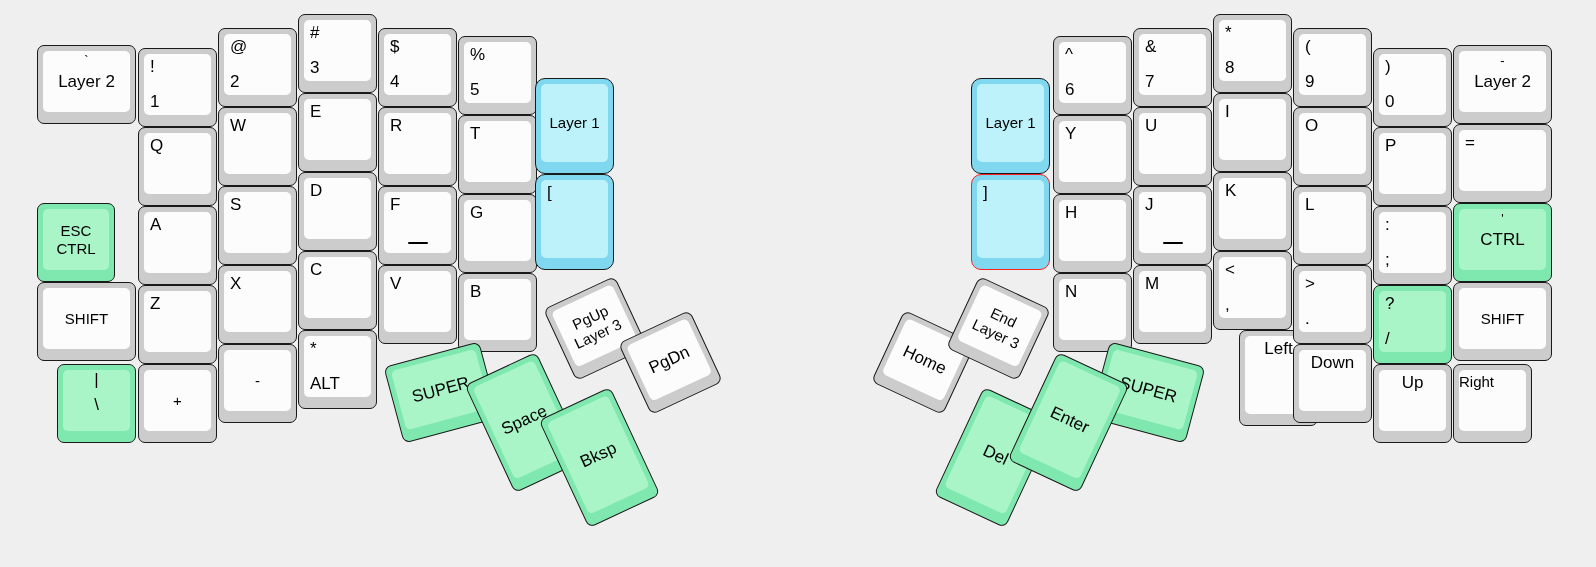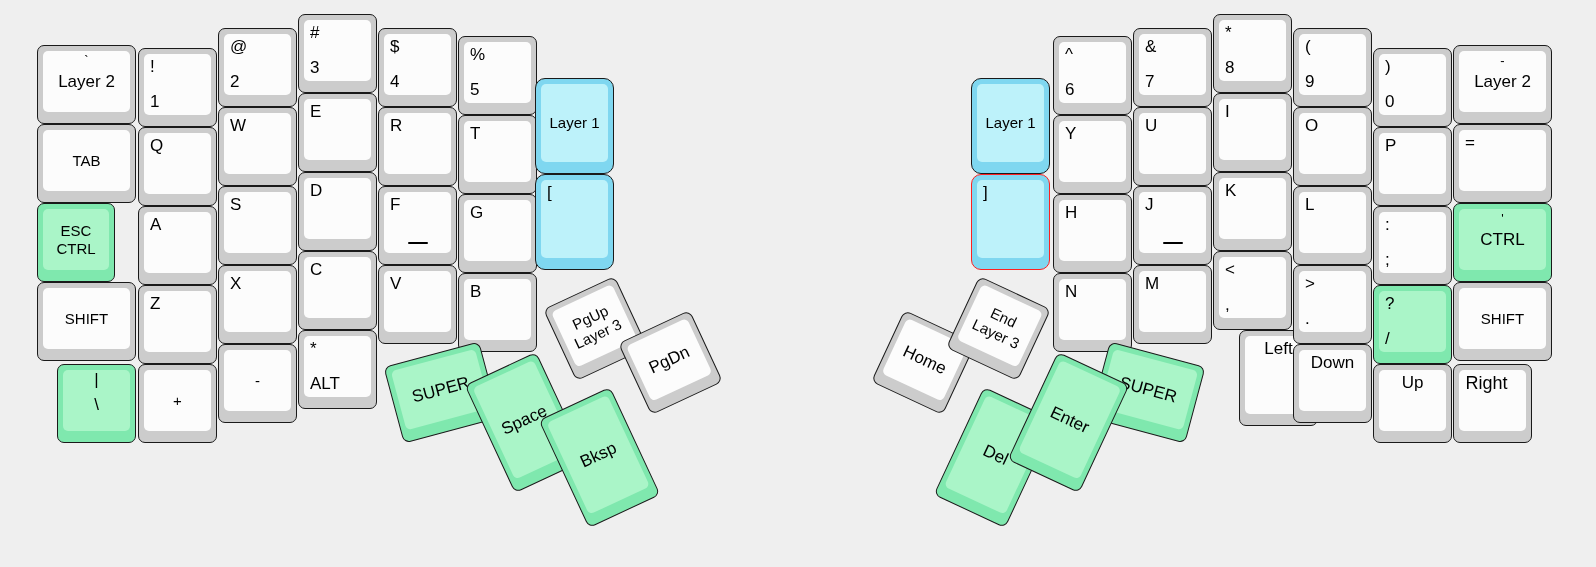--- a/index.html
+++ b/index.html
@@ -58,25 +58,20 @@
 </head>
 <body style="background: rgb(239, 239, 239);">
 
 <div id="board">
     <div class="key" style="left: 37px; top: 45px; width: 99px; height: 79px;">
       <div class="cap">
         <span class="lg tc">`</span>
         <span class="lg cc">Layer 2</span>
       </div>
     </div>
-    <div class="key" style="left: 37px; top: 124px; width: 99px; height: 79px;">
-      <div class="cap">
-        <span class="lg ctr">TAB</span>
-      </div>
-    </div>
     <div class="key green" style="left: 37px; top: 203px; width: 78px; height: 79px;">
       <div class="cap">
         <span class="lg ctr2">ESC
 CTRL</span>
       </div>
     </div>
     <div class="key" style="left: 37px; top: 282px; width: 99px; height: 79px;">
       <div class="cap">
         <span class="lg ctr">SHIFT</span>
       </div>
@@ -397,21 +392,21 @@
         <span class="lg cc">CTRL</span>
       </div>
     </div>
     <div class="key" style="left: 1453px; top: 282px; width: 99px; height: 79px;">
       <div class="cap">
         <span class="lg ctr">SHIFT</span>
       </div>
     </div>
     <div class="key" style="left: 1453px; top: 364px; width: 79px; height: 79px;">
       <div class="cap">
-        <span class="lg" style="left: 0px; right: 12px; top: 4px; text-align: center; font-size: 18px;">Right</span>
+        <span class="lg" style="left: 0px; right: 12px; top: 4px; text-align: left; font-size: 15px;">Right</span>
       </div>
     </div>
     <div class="key green" style="left: 1098px; top: 353px; width: 99px; height: 79px; transform: rotate(15deg); transform-origin: 50% 50%;">
       <div class="cap">
         <span class="lg ctr" style="font-size: 17px;">SUPER</span>
       </div>
     </div>
     <div class="key" style="left: 884px; top: 323px; width: 79px; height: 79px; transform: rotate(25deg); transform-origin: 50% 50%;">
       <div class="cap">
         <span class="lg ctr" style="font-size: 17px;">Home</span>

